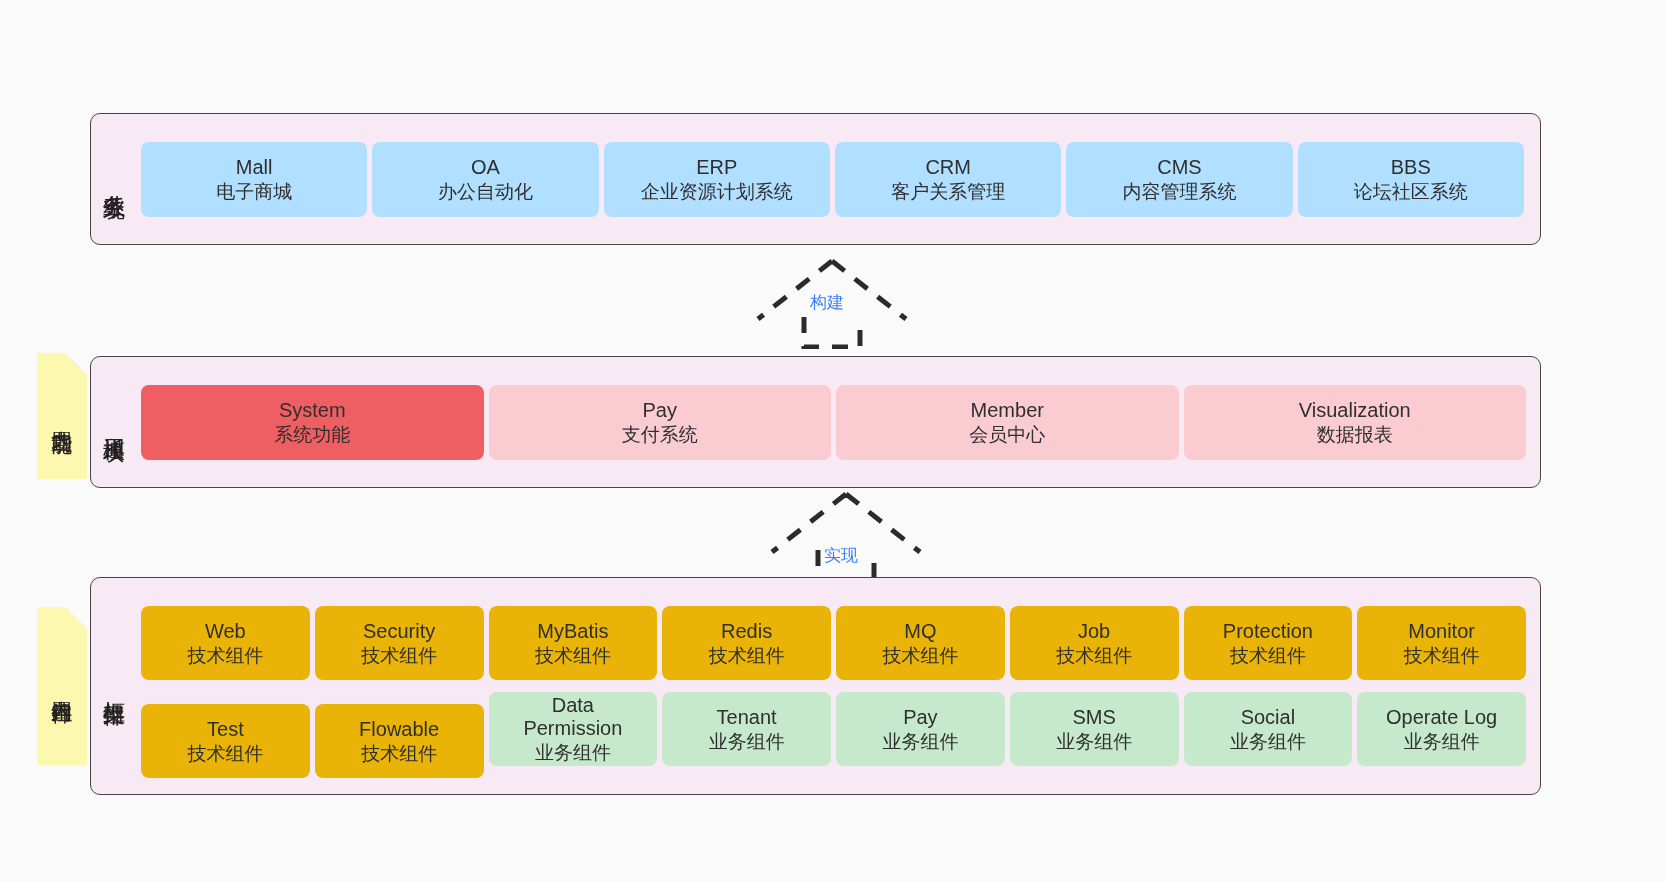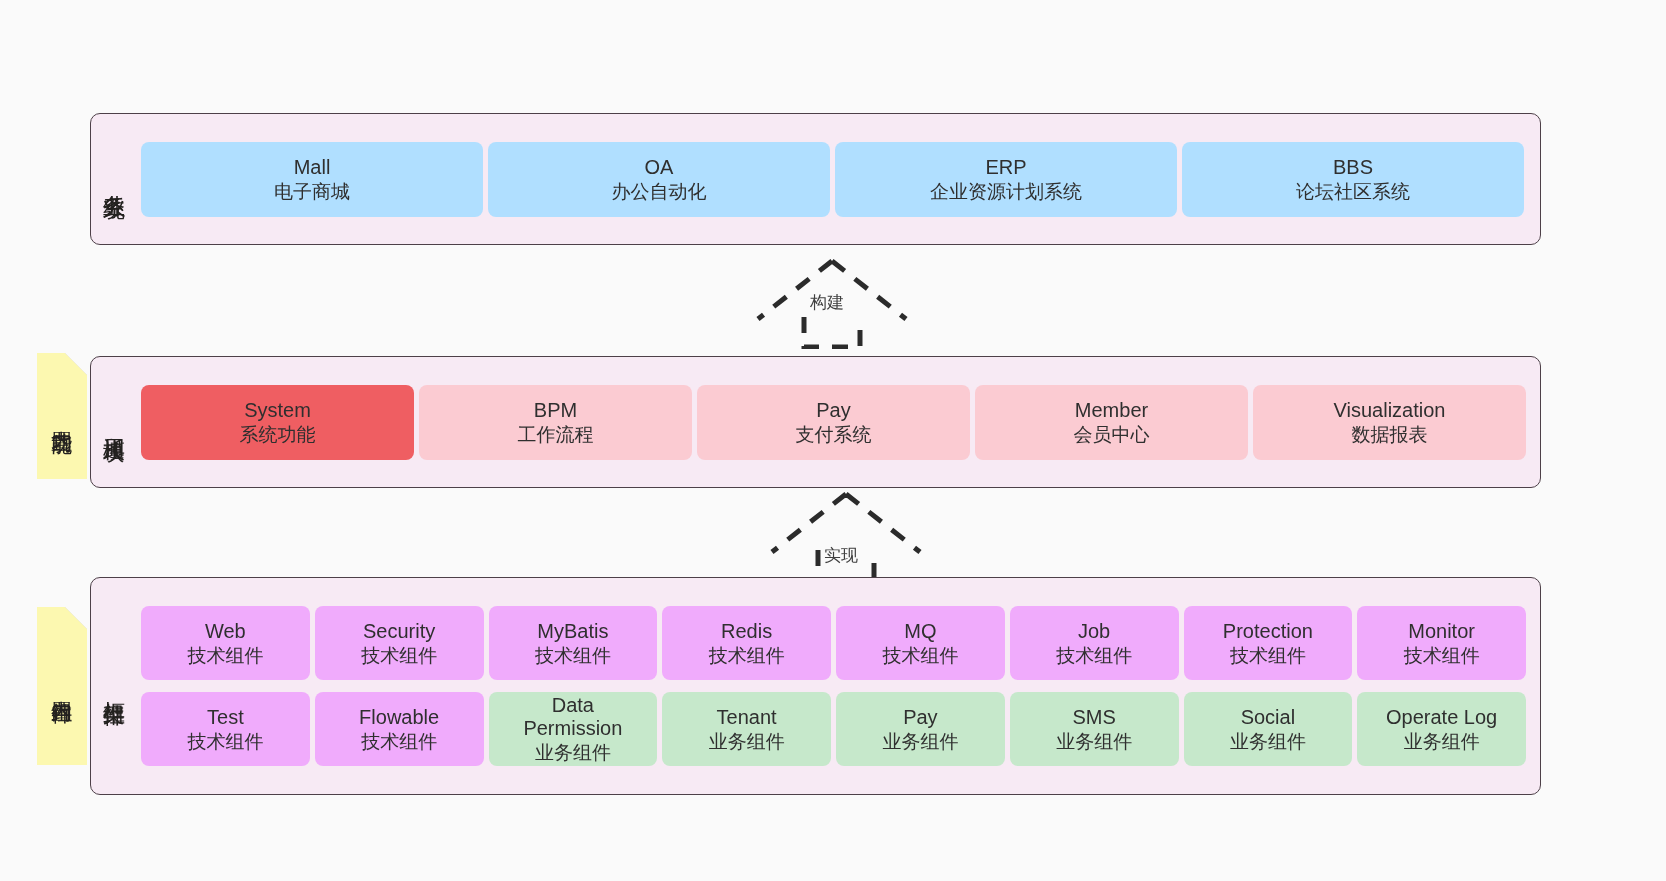--- a/index.html
+++ b/index.html
@@ -78,21 +78,21 @@
     color: #2f2f2f;
     line-height: 1.22;
   }
   .card .t1 { font-size: 20px; }
   .card .t2 { font-size: 19px; }
   .card.three .t1 { line-height: 1.18; }
 
   .c-blue      { background: #b0dfff; }
   .c-red       { background: #ef5e62; }
   .c-pink      { background: #fbcbd2; }
-  .c-green     { background: #f0abfc; }
+  .c-green     { background: #eab308; margin-top: 12px; }
   .c-lgreen    { background: #c6e8cb; }
 
   
   #layer-business  { left: 90px;  top: 113px; width: 1451px; height: 132px; }
   #layer-business .layer-body { padding-right: 16px; }
   #layer-business .card { height: 75px; }
 
   #layer-common    { left: 90px;  top: 356px; width: 1451px; height: 132px; }
   #layer-common .card { height: 75px; }
 
@@ -131,21 +131,21 @@
   #note-components { left: 37px; top: 607px; width: 50px; height: 158px; }
 
   
   .arrow {
     position: absolute;
     pointer-events: none;
   }
   .arrow-label {
     position: absolute;
     font-size: 17px;
-    color: #404040;
+    color: #3b82f6;
     background: transparent;
     white-space: nowrap;
     user-select: none;
   }
   #arrow-build      { left: 752px; top: 257px; width: 160px; height: 92px; }
   #arrow-build-lbl  { left: 810px; top: 291px; }
   #arrow-impl       { left: 766px; top: 490px; width: 160px; height: 92px; }
   #arrow-impl-lbl   { left: 824px; top: 544px; }
 </style>
 </head>
@@ -163,20 +163,28 @@
         </div>
         <div class="card c-blue">
           <span class="t1">OA</span>
           <span class="t2">办公自动化</span>
         </div>
         <div class="card c-blue">
           <span class="t1">ERP</span>
           <span class="t2">企业资源计划系统</span>
         </div>
         <div class="card c-blue">
+          <span class="t1">CRM</span>
+          <span class="t2">客户关系管理</span>
+        </div>
+        <div class="card c-blue">
+          <span class="t1">CMS</span>
+          <span class="t2">内容管理系统</span>
+        </div>
+        <div class="card c-blue">
           <span class="t1">BBS</span>
           <span class="t2">论坛社区系统</span>
         </div>
       </div>
     </div>
   </div>
 
   <svg class="arrow" id="arrow-build" viewBox="0 0 160 92">
     <path d="M80 4 L154 62 M80 4 L6 62" fill="none" stroke="#2b2b2b" stroke-width="5" stroke-dasharray="16 13" stroke-linecap="butt"></path>
     <path d="M52 60 L52 90 L108 90 L108 60" fill="none" stroke="#2b2b2b" stroke-width="5" stroke-dasharray="16 13" stroke-linecap="butt"></path>
@@ -190,24 +198,20 @@
 
   <div class="layer" id="layer-common">
     <div class="layer-title">通用模块</div>
     <div class="layer-body">
       <div class="row">
         <div class="card c-red">
           <span class="t1">System</span>
           <span class="t2">系统功能</span>
         </div>
         <div class="card c-pink">
-          <span class="t1">BPM</span>
-          <span class="t2">工作流程</span>
-        </div>
-        <div class="card c-pink">
           <span class="t1">Pay</span>
           <span class="t2">支付系统</span>
         </div>
         <div class="card c-pink">
           <span class="t1">Member</span>
           <span class="t2">会员中心</span>
         </div>
         <div class="card c-pink">
           <span class="t1">Visualization</span>
           <span class="t2">数据报表</span>

